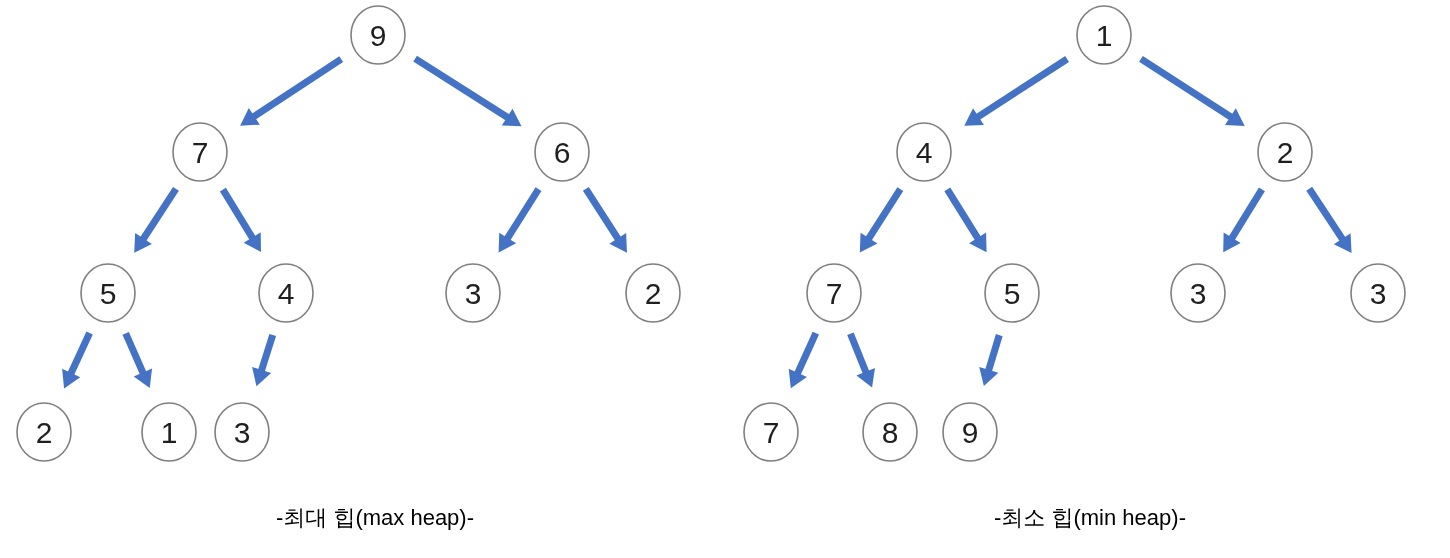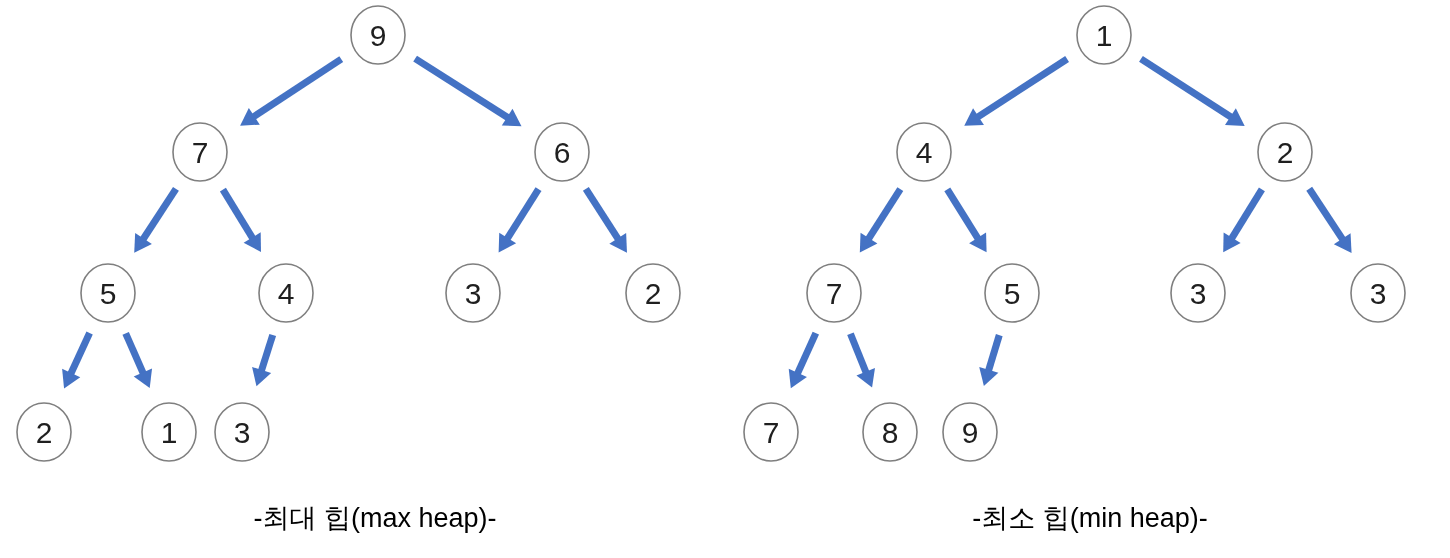--- a/index.html
+++ b/index.html
@@ -18,21 +18,21 @@
     background: #ffffff;
   }
   #tree-svg {
     position: absolute;
     left: 0;
     top: 0;
   }
   .caption {
     position: absolute;
     top: 501px;
-    font-size: 27px;
+    font-size: 22px;
     line-height: 34px;
     color: #000000;
     text-align: center;
     white-space: nowrap;
   }
   .caption-left  { left: 0px;   width: 750px; }
   .caption-right { left: 725px; width: 730px; }
   .tree-node-text {
     font-size: 30px;
     fill: #1f1f1f;

